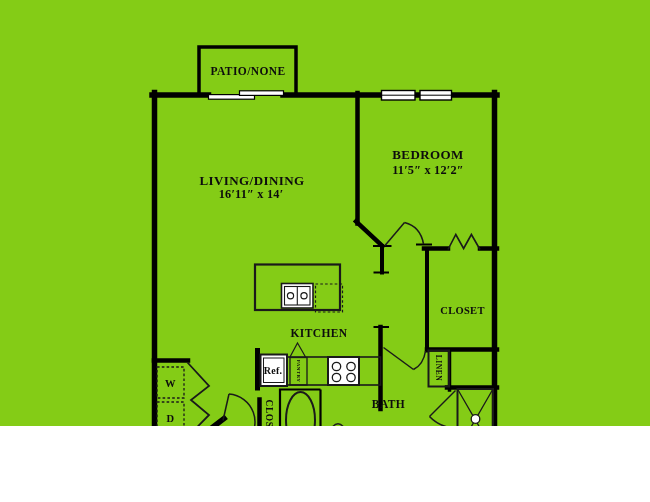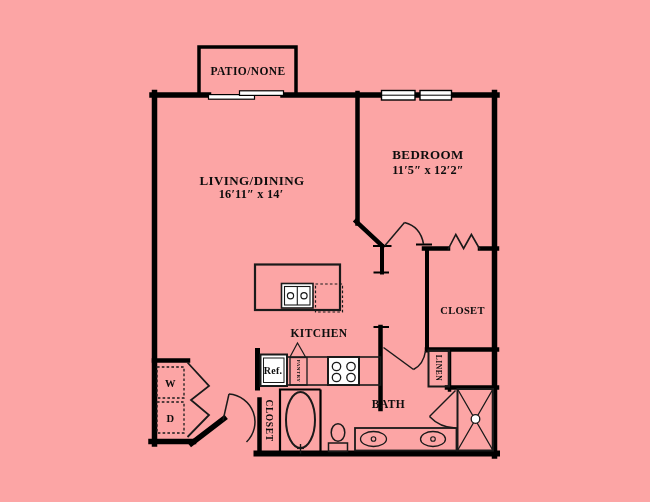--- a/index.html
+++ b/index.html
@@ -1,16 +1,16 @@
 <!DOCTYPE html>
 <html><head>
 <meta charset="utf-8">
 <style>
   html,body{margin:0;padding:0;background:#ffffff;}
-  .stage{position:relative;width:650px;height:502px;background:#fca5a5;overflow:hidden;}
+  .stage{position:relative;width:650px;height:426px;background:#84cc16;overflow:hidden;}
   svg{display:block;}
   text{font-family:"Liberation Serif","DejaVu Serif",serif;font-weight:700;fill:#0d0d0d;}
   .lbl-lg{font-size:13px;letter-spacing:.4px;}
   .lbl-md{font-size:11.5px;letter-spacing:.4px;}
   .lbl-dim{font-size:12.3px;letter-spacing:.2px;}
   .lbl-sm{font-size:10.5px;letter-spacing:.3px;}
   .lbl-ref{font-size:10px;letter-spacing:.2px;}
   .lbl-vert{font-size:9.5px;letter-spacing:.6px;}
   .lbl-linen{font-size:7.5px;letter-spacing:.5px;}
   .lbl-pantry{font-size:5px;letter-spacing:.4px;}

